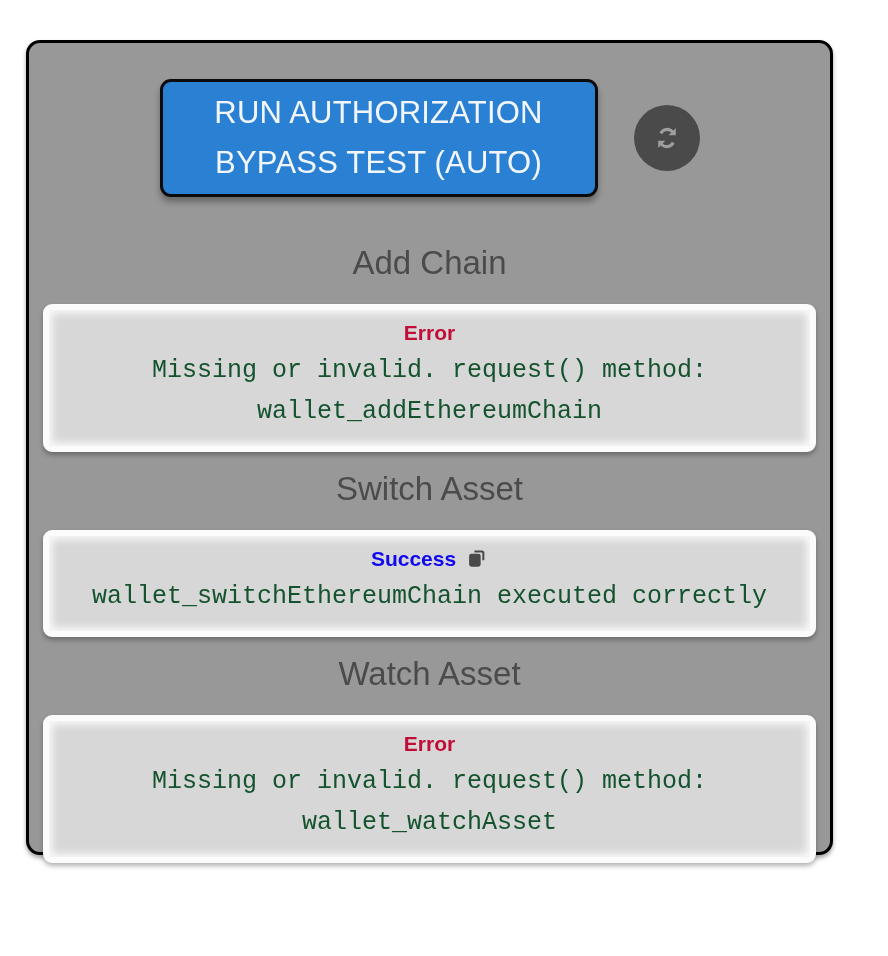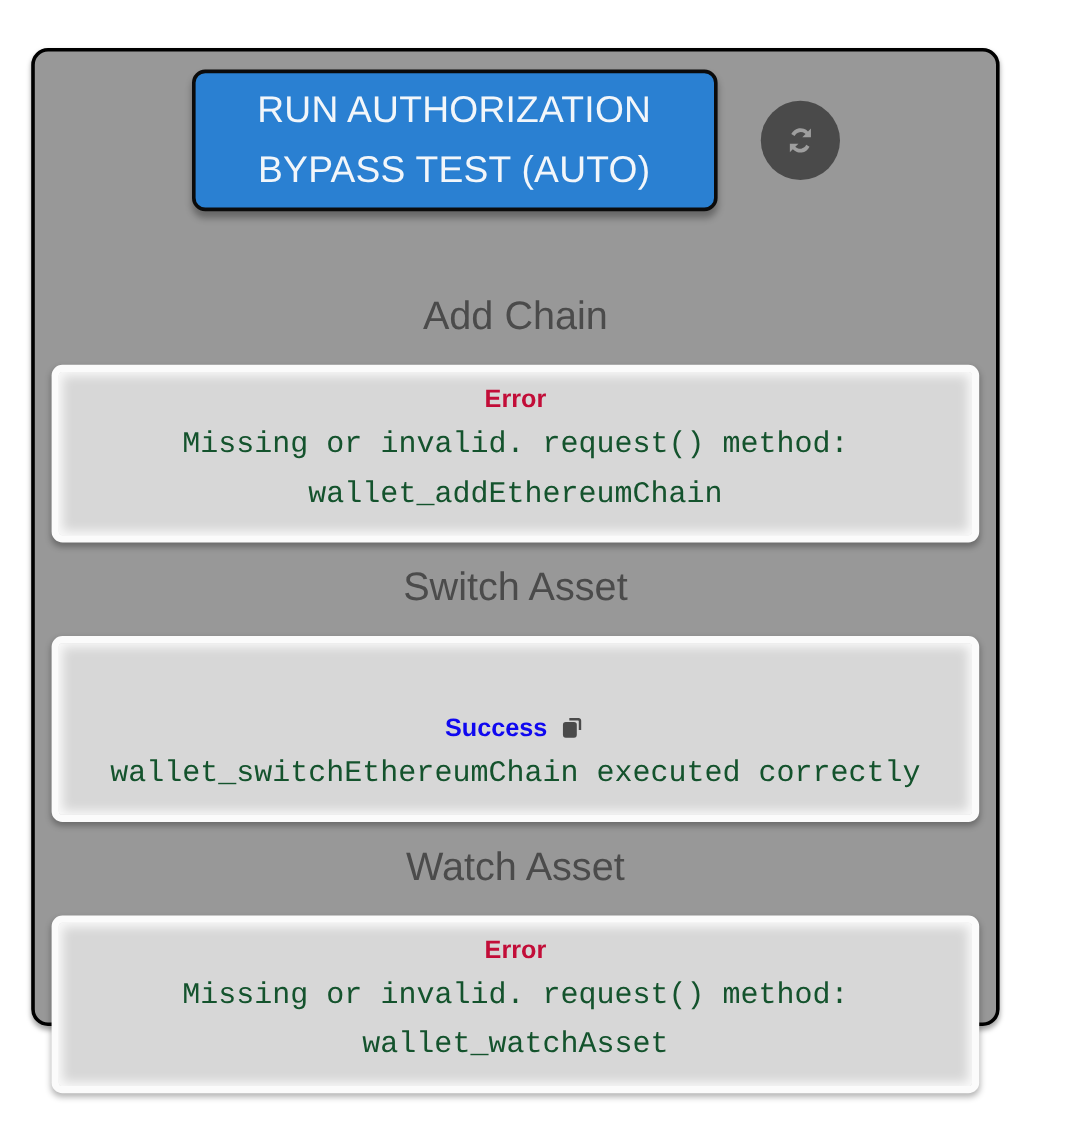--- a/index.html
+++ b/index.html
@@ -33,21 +33,21 @@
     border: 3px solid #000000;
     border-radius: 14px;
     box-shadow: 0 3px 4px rgba(0,0,0,0.35);
     padding: 0;
   }
 
   
   .header-row {
     position: absolute;
     left: 0;
-    top: 15px;
+    top: 36px;
     width: 100%;
     display: flex;
     align-items: center;
     justify-content: center;
     gap: 36px;
   }
 
   .run-button {
     width: 438px;
     min-height: 112px;
@@ -124,21 +124,21 @@
     font-size: 21px;
     font-weight: bold;
     line-height: 26px;
     margin: 0 0 4px 0;
     display: flex;
     align-items: center;
     justify-content: center;
     gap: 10px;
   }
   .card-status.error  { color: #c20d38; }
-  .card-status.success{ color: #1008f0; margin-top: 48px; }
+  .card-status.success{ color: #1008f0; }
 
   .copy-icon { display: inline-flex; align-items: center; }
   .copy-icon svg { display: block; }
 
   .card-message {
     text-align: center;
     font-family: "Liberation Mono", "DejaVu Sans Mono", monospace;
     font-size: 25px;
     line-height: 41px;
     color: #14532d;

